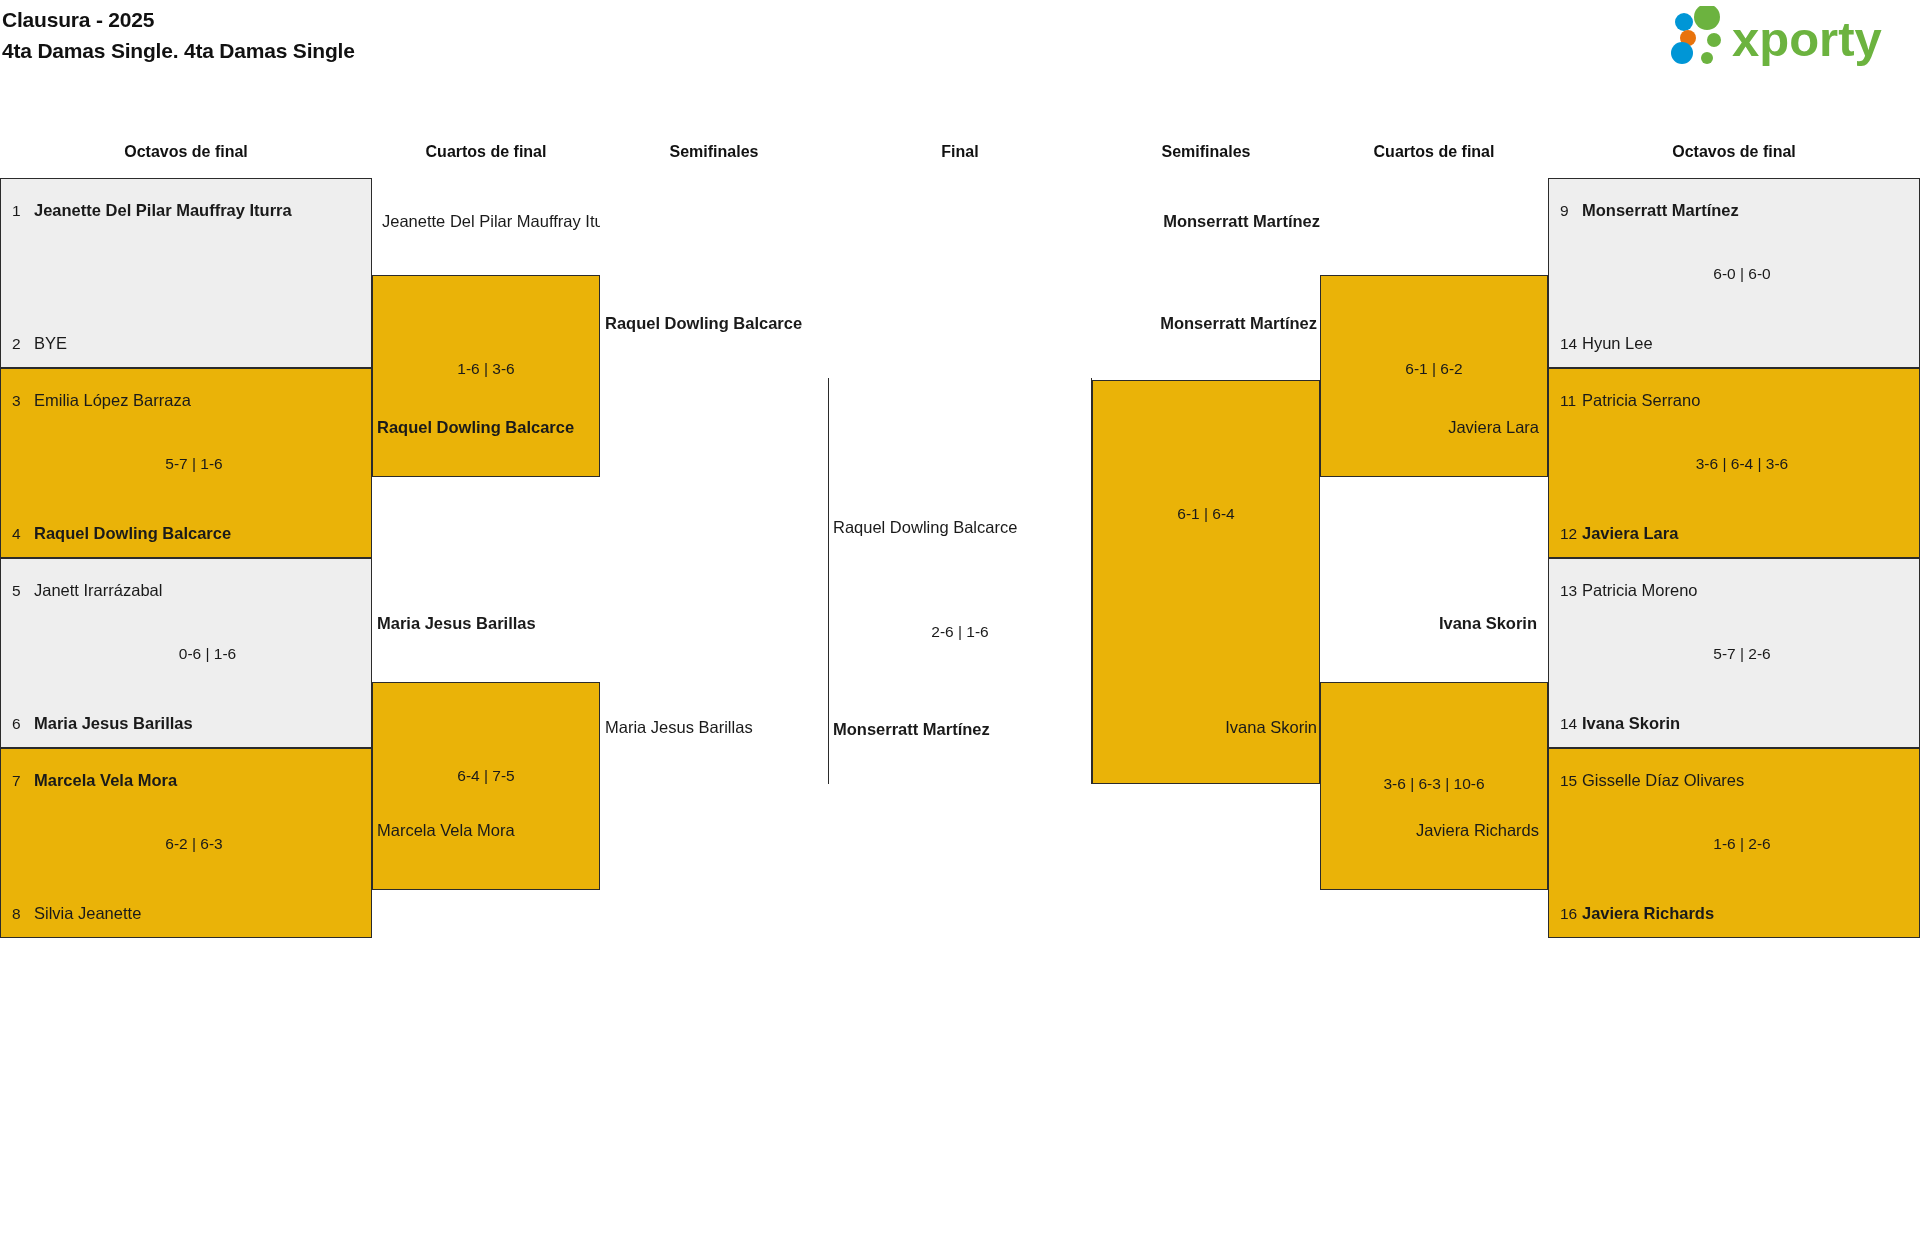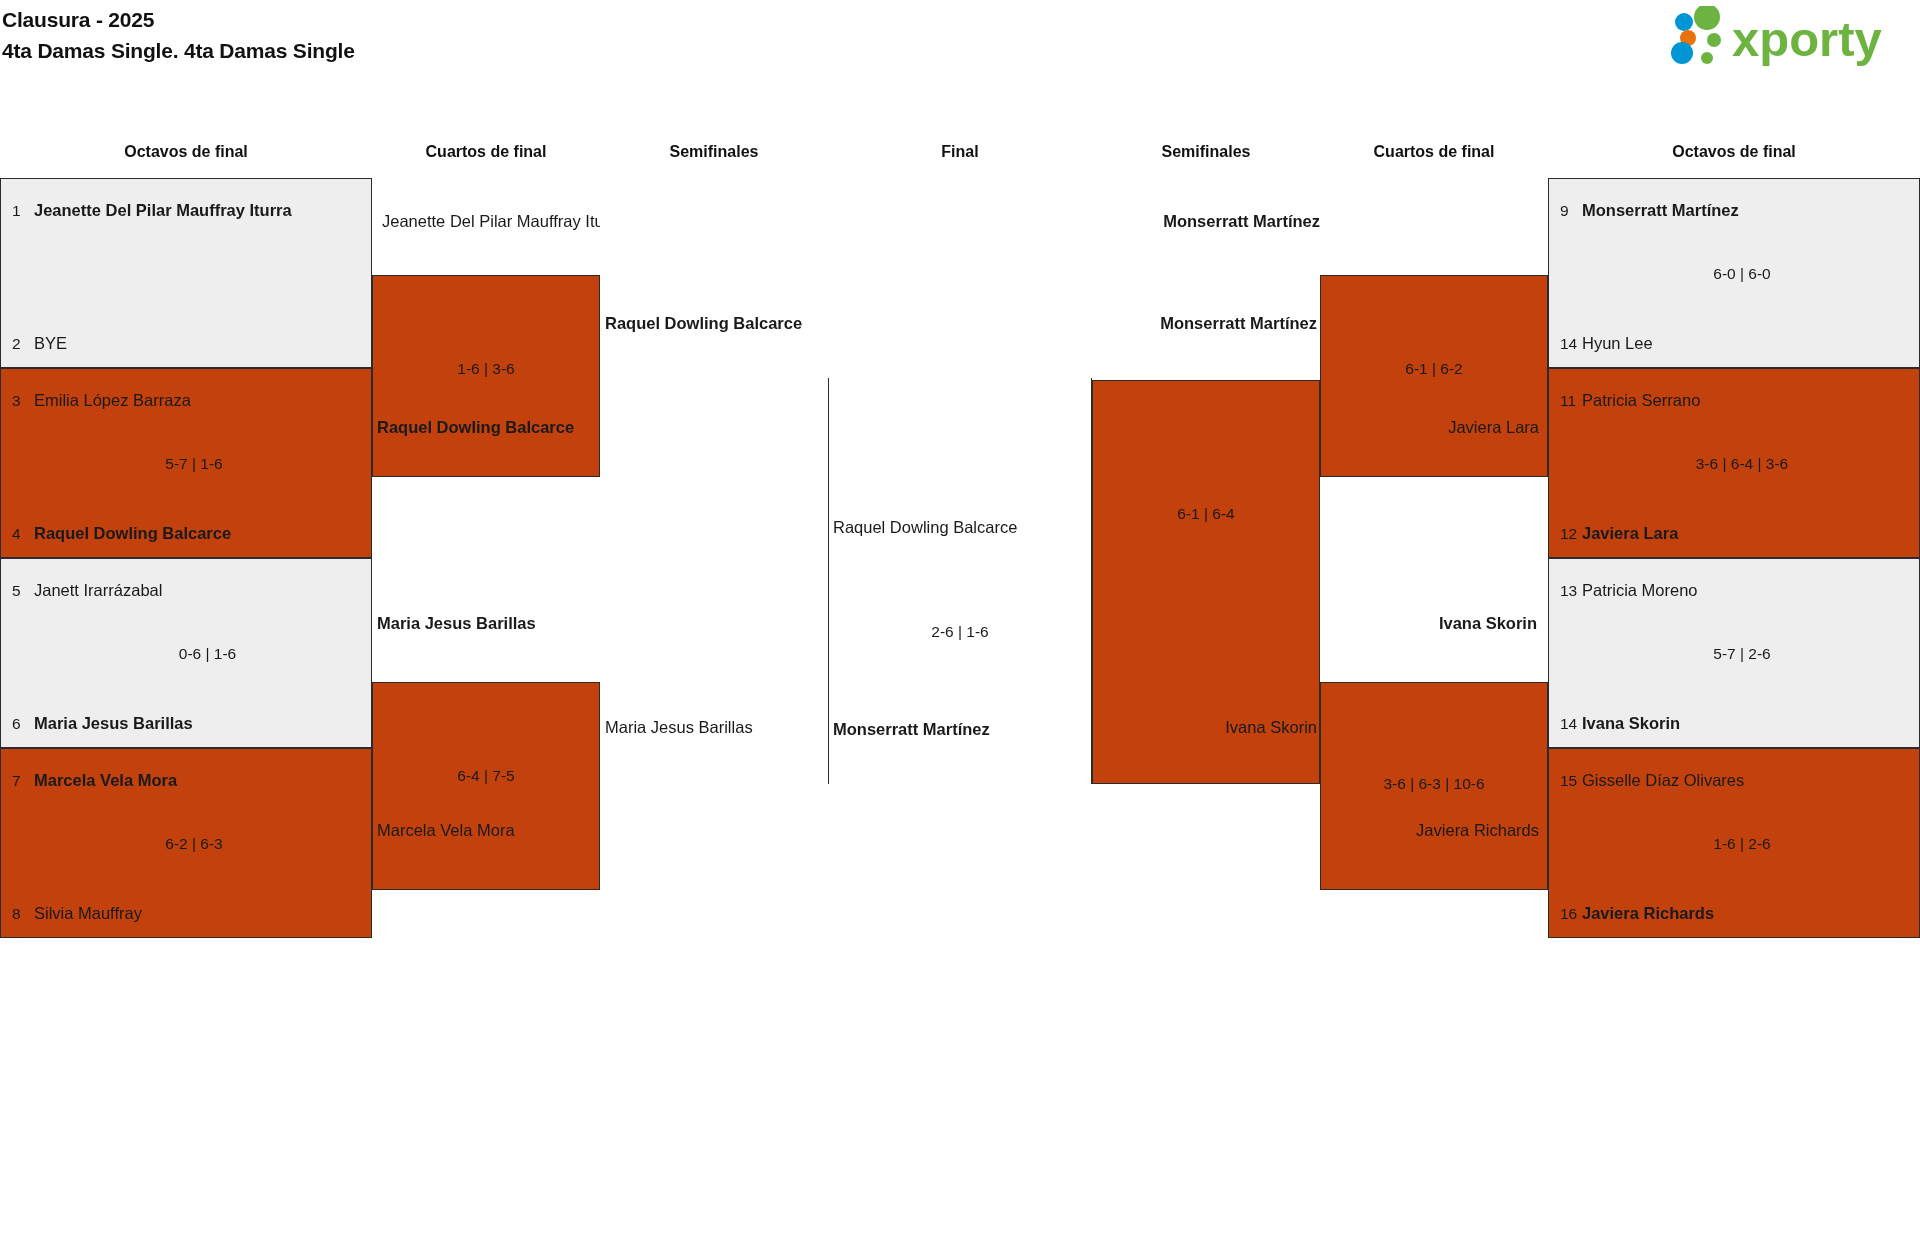--- a/index.html
+++ b/index.html
@@ -26,21 +26,21 @@
   }
 
   
   .round-hd {
     position: absolute; top: 143px;
     font-size: 16px; font-weight: 700; color: #111;
     text-align: center;
   }
 
   
-  .bx { position: absolute; border: 1px solid #2b2b2b; background: #c2410c; }
+  .bx { position: absolute; border: 1px solid #2b2b2b; background: #eab308; }
   .bx.gray { background: #eeeeee; }
   .bx.nofill { background: transparent; }
 
   
   .pl {
     position: absolute; left: 0; width: 100%;
     display: flex; align-items: center;
     font-size: 16px; color: #1a1a1a;
     padding-left: 11px;
     white-space: nowrap;
@@ -141,21 +141,21 @@
   </div>
 
   <div class="bx" style="left:0px; top:748px; width:372px; height:190px;">
     <div class="pl" style="top:22px;">
       <span class="seed">7</span>
       <span class="nm win">Marcela Vela Mora</span>
     </div>
     <div class="score ind" style="top:86px;">6-2 | 6-3</div>
     <div class="pl" style="top:155px;">
       <span class="seed">8</span>
-      <span class="nm">Silvia Mauffray</span>
+      <span class="nm">Silvia Jeanette</span>
     </div>
   </div>
 
   <div class="clip" style="left:382px; top:212px; width:218px; height:26px;">
     <span class="adv" style="position:static;">Jeanette Del Pilar Mauffray Iturra</span>
   </div>
 
   <div class="bx" style="left:372px; top:275px; width:228px; height:202px;">
     <div class="score" style="top:84px;">1-6 | 3-6</div>
   </div>

